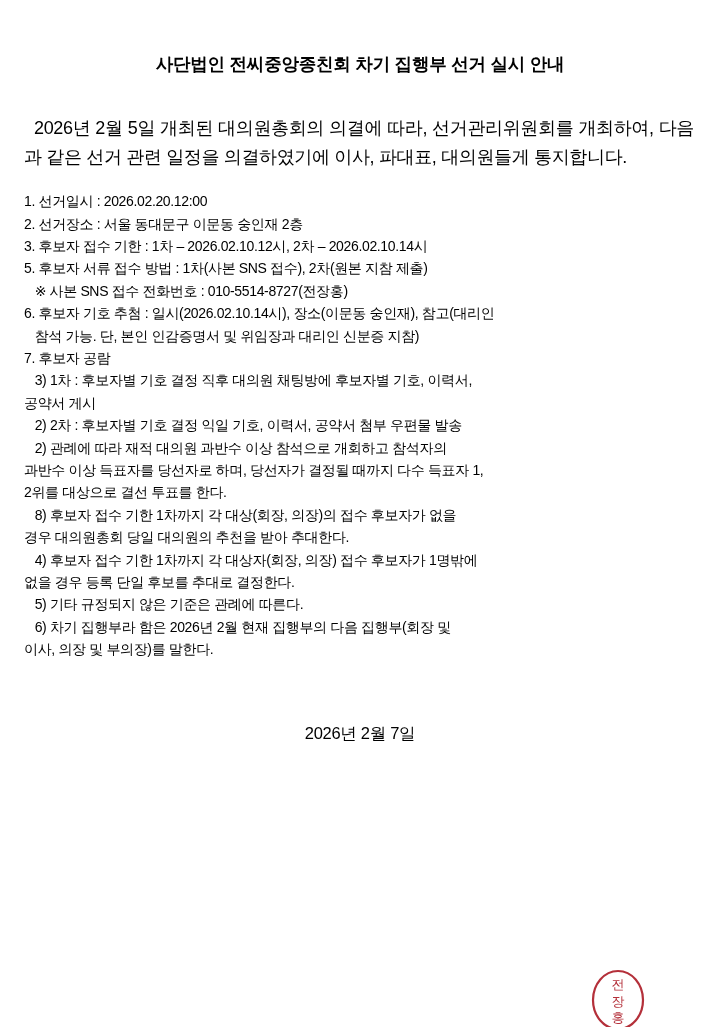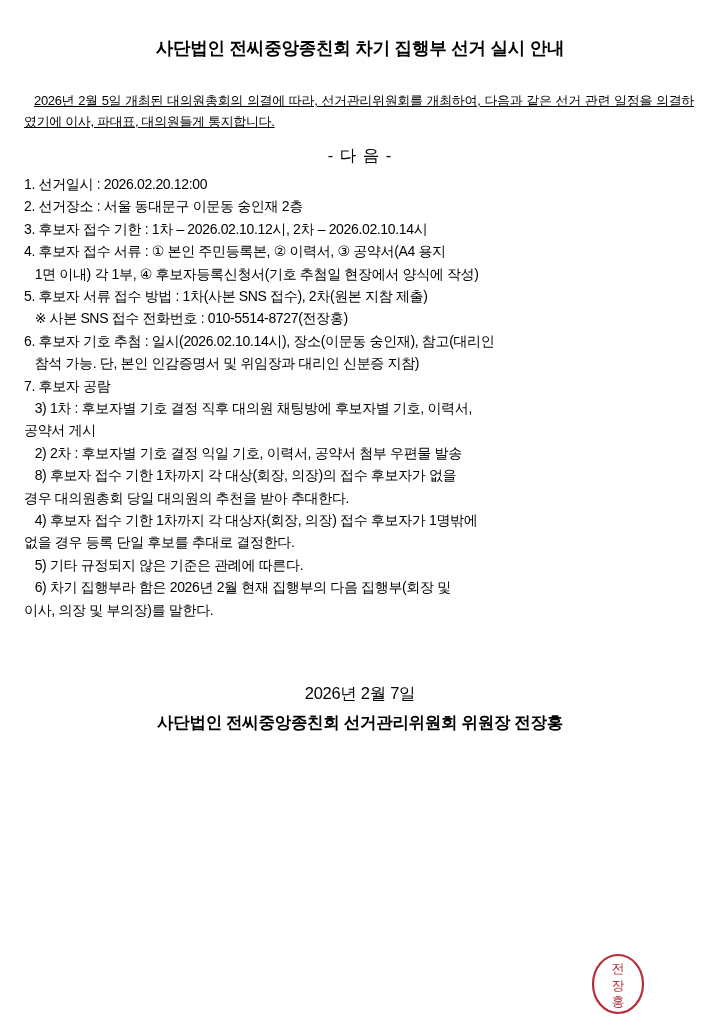--- a/index.html
+++ b/index.html
@@ -19,32 +19,31 @@
     width: 720px;
     height: 1027px;
     box-sizing: border-box;
     padding: 0 22px;
   }
   .doc-title {
     text-align: center;
     font-size: 17.5px;
     font-weight: bold;
     letter-spacing: -0.2px;
-    margin-top: 36px;
+    margin-top: 52px;
     margin-bottom: 0;
   }
   .intro {
-    margin-top: 30px;
-    font-size: 13px;
+    margin-top: 38px;
+    font-size: 18px;
     line-height: 1.62;
     text-align: justify;
     text-indent: 10px;
     letter-spacing: -0.35px;
     padding: 0 4px 0 2px;
-    text-decoration: underline;
   }
   .damum {
     text-align: center;
     font-size: 16.5px;
     margin-top: 12px;
     margin-bottom: 6px;
     letter-spacing: 1px;
   }
   .body-list {
     font-size: 14px;
@@ -83,48 +82,47 @@
 </style>
 </head>
 <body>
 
 <div class="page">
 
   <div class="doc-title">사단법인 전씨중앙종친회 차기 집행부 선거 실시 안내</div>
 
   <p class="intro"> 2026년 2월 5일 개최된 대의원총회의 의결에 따라, 선거관리위원회를 개최하여, 다음과 같은 선거 관련 일정을 의결하였기에 이사, 파대표, 대의원들게 통지합니다.</p>
 
-  <div class="damum">- 다    음 -</div>
 
   <div class="body-list">
     <p class="li">1. 선거일시 : 2026.02.20.12:00</p>
     <p class="li">2. 선거장소 : 서울 동대문구 이문동 숭인재 2층</p>
     <p class="li">3. 후보자 접수 기한 : 1차 – 2026.02.10.12시, 2차 – 2026.02.10.14시</p>
-    <p class="li">4. 후보자 접수 서류 : ① 본인 주민등록본, ② 이력서, ③ 공약서(A4 용지
-   1면 이내) 각 1부, ④ 후보자등록신청서(기호 추첨일 현장에서 양식에 작성)</p>
     <p class="li">5. 후보자 서류 접수 방법 : 1차(사본 SNS 접수), 2차(원본 지참 제출)
    ※ 사본 SNS 접수 전화번호 : 010-5514-8727(전장홍)</p>
     <p class="li">6. 후보자 기호 추첨 : 일시(2026.02.10.14시), 장소(이문동 숭인재), 참고(대리인
    참석 가능. 단, 본인 인감증명서 및 위임장과 대리인 신분증 지참)</p>
     <p class="li">7. 후보자 공람</p>
     <p class="li">   3) 1차 : 후보자별 기호 결정 직후 대의원 채팅방에 후보자별 기호, 이력서,
 공약서 게시</p>
     <p class="li">   2) 2차 : 후보자별 기호 결정 익일 기호, 이력서, 공약서 첨부 우편물 발송</p>
+    <p class="li">   2) 관례에 따라 재적 대의원 과반수 이상 참석으로 개회하고 참석자의
+과반수 이상 득표자를 당선자로 하며, 당선자가 결정될 때까지 다수 득표자 1,
+2위를 대상으로 결선 투표를 한다.</p>
     <p class="li">   8) 후보자 접수 기한 1차까지 각 대상(회장, 의장)의 접수 후보자가 없을
 경우 대의원총회 당일 대의원의 추천을 받아 추대한다.</p>
     <p class="li">   4) 후보자 접수 기한 1차까지 각 대상자(회장, 의장) 접수 후보자가 1명밖에
 없을 경우 등록 단일 후보를 추대로 결정한다.</p>
     <p class="li">   5) 기타 규정되지 않은 기준은 관례에 따른다.</p>
     <p class="li">   6) 차기 집행부라 함은 2026년 2월 현재 집행부의 다음 집행부(회장 및
 이사, 의장 및 부의장)를 말한다.</p>
   </div>
 
   <div class="sign-block">
     <div class="sign-date">2026년 2월 7일</div>
-    <div class="sign-name">사단법인 전씨중앙종친회 선거관리위원회 위원장 전장홍</div>
   </div>
 
   <div class="seal">
     <svg class="seal-svg" viewBox="0 0 56 62" width="56" height="62" aria-hidden="true">
       <ellipse cx="28" cy="31" rx="25" ry="29" fill="none" stroke="#b4303a" stroke-width="2.2"></ellipse>
       <text x="28" y="20" font-size="13" text-anchor="middle">전</text>
       <text x="28" y="37" font-size="13" text-anchor="middle">장</text>
       <text x="28" y="53" font-size="13" text-anchor="middle">홍</text>
     </svg>
   </div>

